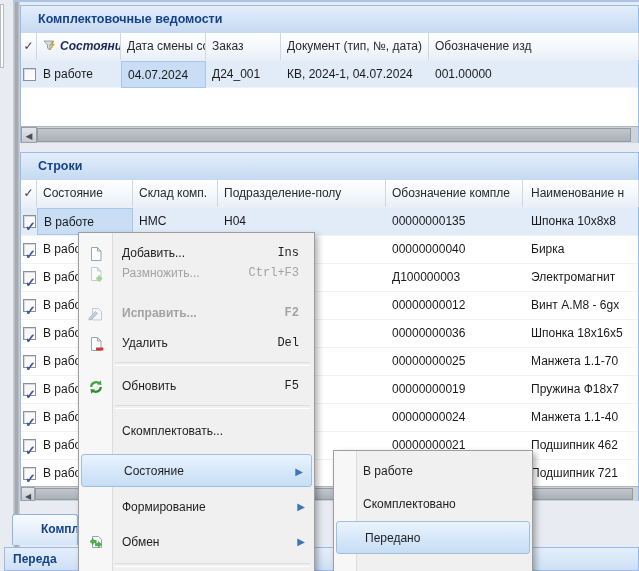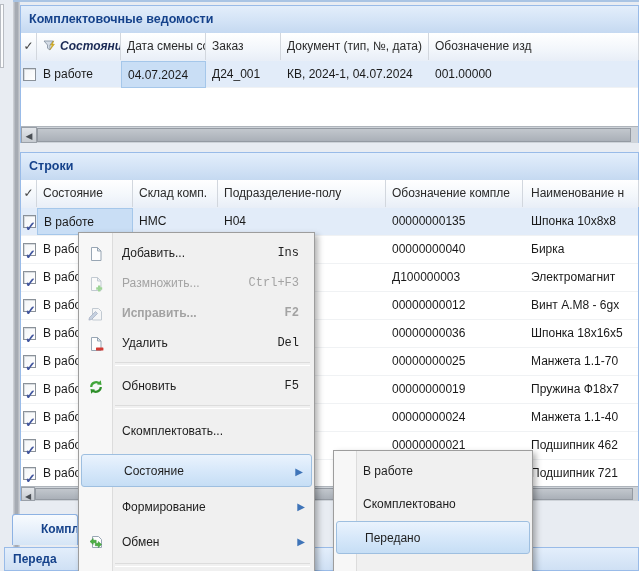--- a/index.html
+++ b/index.html
@@ -16,21 +16,21 @@
   .leftsliver{left:0;top:4px;width:4px;height:64px;background:#fbfcfd;border:1px solid #b8bcc2;box-sizing:border-box;}
   .splitter{left:13px;top:2px;width:7px;height:569px;
     background:linear-gradient(90deg,#d3d6db 0%,#a6abb3 35%,#a6abb3 65%,#d3d6db 100%);}
   
   .panel{background:#ffffff;border:1px solid #99bbe8;box-sizing:border-box;}
   .phead{
     left:0;top:0;right:0;height:27px;
     background:linear-gradient(180deg,#e3eefb 0%,#d3e3f6 55%,#c5d9f1 100%);
     border-bottom:1px solid #99bbe8;
     color:#15428b;font-weight:bold;font-size:12.5px;line-height:26px;
-    padding-left:8px;white-space:nowrap;overflow:hidden;
+    padding-left:17px;white-space:nowrap;overflow:hidden;
   }
   .thead{left:0;right:0;height:28px;
     background:linear-gradient(180deg,#ffffff 0%,#f2f6fb 60%,#e8eef7 100%);
     border-bottom:1px solid #b9bfc7;}
   .thcell{top:0;height:27px;line-height:27px;border-right:1px solid #d2d7de;
     padding-left:6px;box-sizing:border-box;white-space:nowrap;overflow:hidden;color:#2a2a2a;}
   .row{left:0;right:0;height:28px;background:#ffffff;border-bottom:1px solid #f0f2f4;box-sizing:border-box;}
   .row.sel{background:#e2ecf9;}
   .cell{top:0;height:27px;line-height:27px;white-space:nowrap;overflow:hidden;box-sizing:border-box;}
   .cell.txt{padding-left:6px;}
@@ -290,21 +290,21 @@
     <span class="mic">
       <svg width="16" height="16" viewBox="0 0 16 16">
           <path d="M3.5 1.5h6l3.5 3.5v9.5H3.5z" fill="#fdfdfd" stroke="#98a6b4"></path>
           <path d="M9.5 1.5v3.5H13z" fill="#e3ebf2" stroke="#98a6b4"></path>
         </svg>
     </span>
     <span class="mlabel">Добавить...</span>
     <span class="mshort">Ins</span>
   </div>
 
-  <div class="mi dis" style="top:35px;padding-left:23px;">
+  <div class="mi dis" style="top:25px;padding-left:23px;">
     <span class="mic">
       <svg width="16" height="16" viewBox="0 0 16 16">
           <path d="M3.5 1.5h6l3.5 3.5v9.5H3.5z" fill="#fdfdfd" stroke="#98a6b4"></path>
           <path d="M9.5 1.5v3.5H13z" fill="#e3ebf2" stroke="#98a6b4"></path>
           <g fill="#56b948">
             <rect x="10" y="9.5" width="2.4" height="6"></rect>
             <rect x="8.2" y="11.3" width="6" height="2.4"></rect>
           </g>
         </svg>
     </span>

